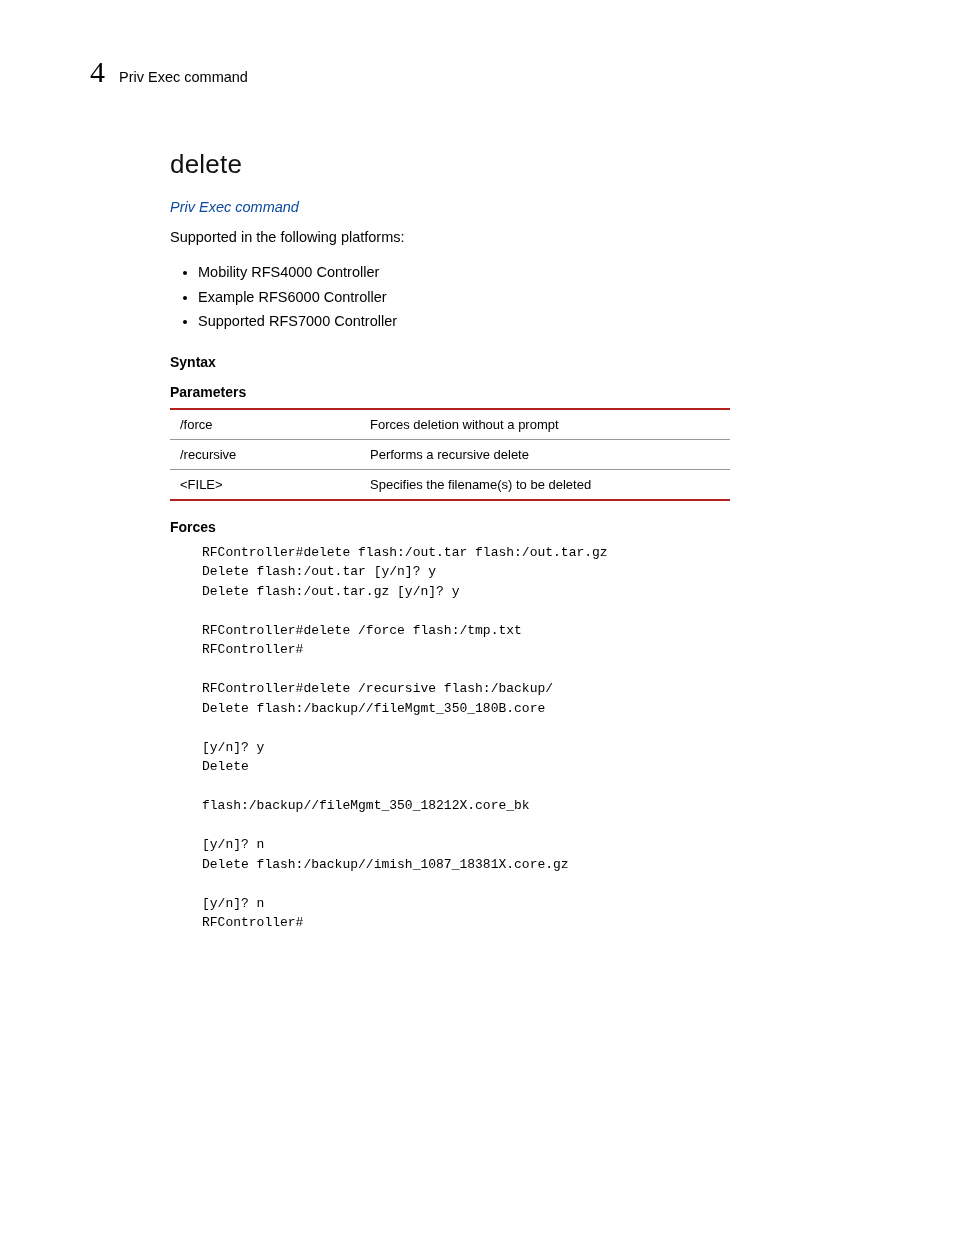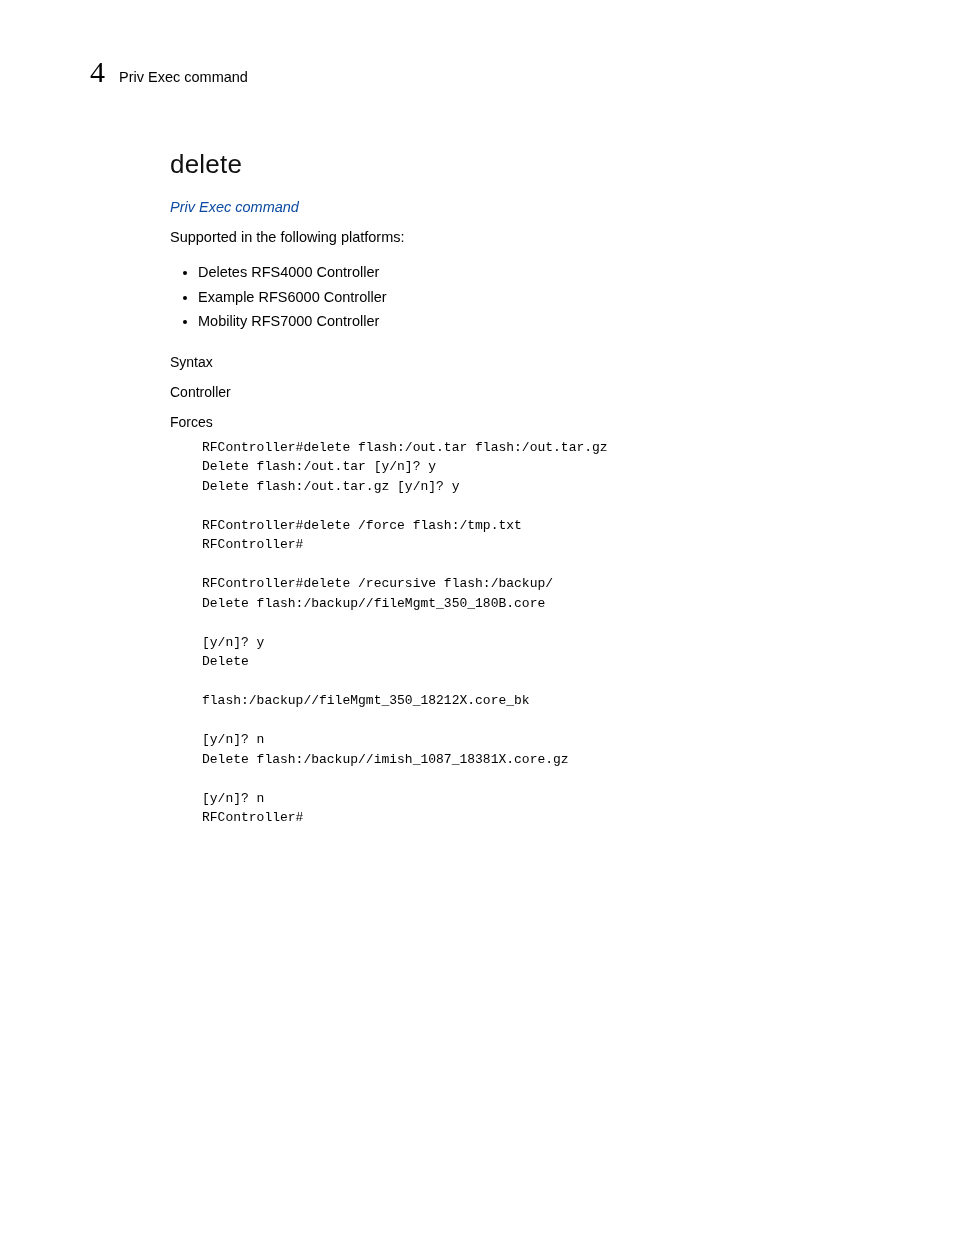--- a/index.html
+++ b/index.html
@@ -56,21 +56,21 @@
       list-style: disc;
       padding-left: 28px;
       margin: 6px 0 20px 0;
     }
     .bullets li {
       font-size: 14.5px;
       line-height: 1.7;
     }
     .section-label {
       font-size: 14px;
-      font-weight: normal;
+      font-weight: bold;
       margin: 14px 0 8px 0;
       letter-spacing: 0px;
     }
     .code-block {
       font-family: "Courier New", Courier, monospace;
       font-size: 13px;
       white-space: pre;
       line-height: 1.5;
       margin: 0 0 14px 32px;
     }
@@ -109,28 +109,44 @@
 
   <div class="content">
 
     <h1 class="cmd-title">delete</h1>
 
     <a class="link" href="#">Priv Exec command</a>
 
     <p class="desc">Supported in the following platforms:</p>
 
     <ul class="bullets">
-      <li>Deletes RFS4000 Controller</li>
+      <li>Mobility RFS4000 Controller</li>
       <li>Example RFS6000 Controller</li>
-      <li>Mobility RFS7000 Controller</li>
+      <li>Supported RFS7000 Controller</li>
     </ul>
 
     <div class="section-label">Syntax</div>
 
-    <div class="section-label">Controller</div>
+    <div class="section-label">Parameters</div>
+    <table class="params-table">
+      <tbody>
+          <tr>
+        <td>/force</td>
+        <td>Forces deletion without a prompt</td>
+      </tr>
+      <tr>
+        <td>/recursive</td>
+        <td>Performs a recursive delete</td>
+      </tr>
+      <tr>
+        <td>&lt;FILE&gt;</td>
+        <td>Specifies the filename(s) to be deleted</td>
+      </tr>
+    </tbody>
+      </table>
 
     <div class="section-label">Forces</div>
     <div class="code-block">RFController#delete flash:/out.tar flash:/out.tar.gz
 Delete flash:/out.tar [y/n]? y
 Delete flash:/out.tar.gz [y/n]? y
 
 RFController#delete /force flash:/tmp.txt
 RFController#
 
 RFController#delete /recursive flash:/backup/

